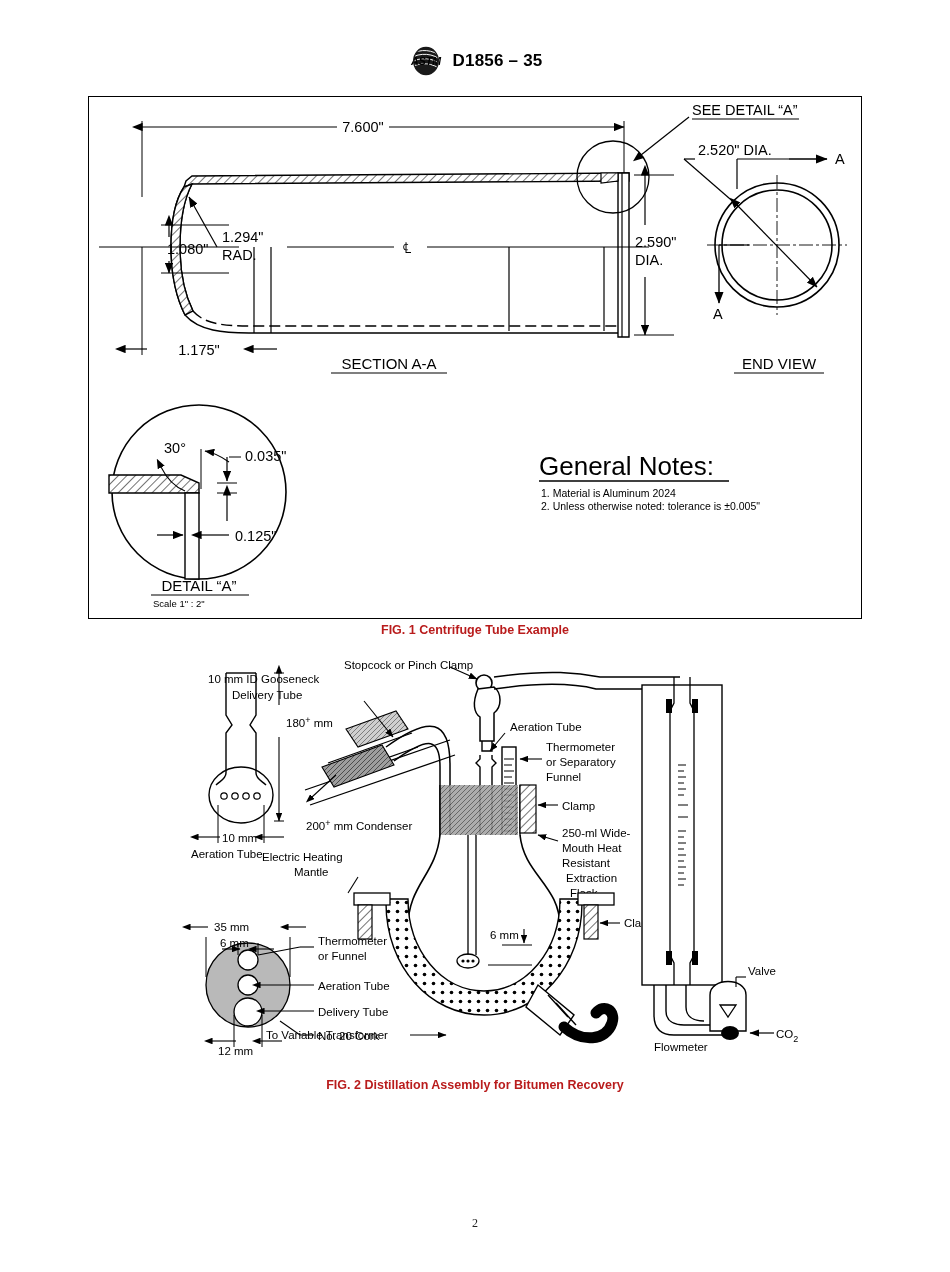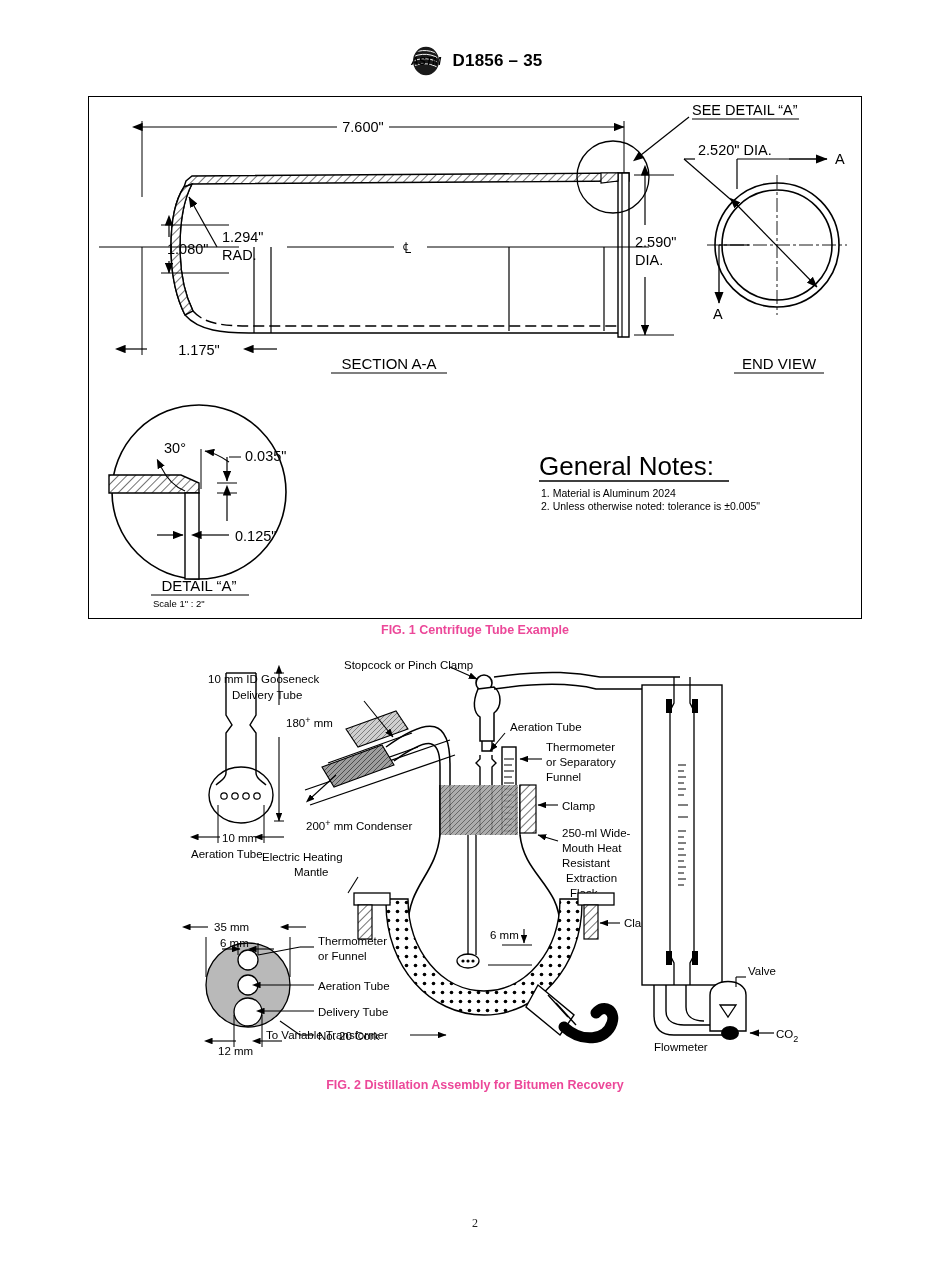--- a/index.html
+++ b/index.html
@@ -48,21 +48,21 @@
   .fig1-svg { position: absolute; left: 0; top: 0; }
 
   .caption {
     position: absolute;
     width: 950px;
     left: 0;
     text-align: center;
     font-family: "Liberation Sans", sans-serif;
     font-weight: bold;
     font-size: 12.5px;
-    color: #ec4899;
+    color: #b91c1c;
   }
   .cap1 { top: 623px; }
   .cap2 { top: 1078px; }
 
   .page-number {
     position: absolute;
     left: 0; top: 1216px;
     width: 950px;
     text-align: center;
     font-family: "Liberation Serif", serif;

